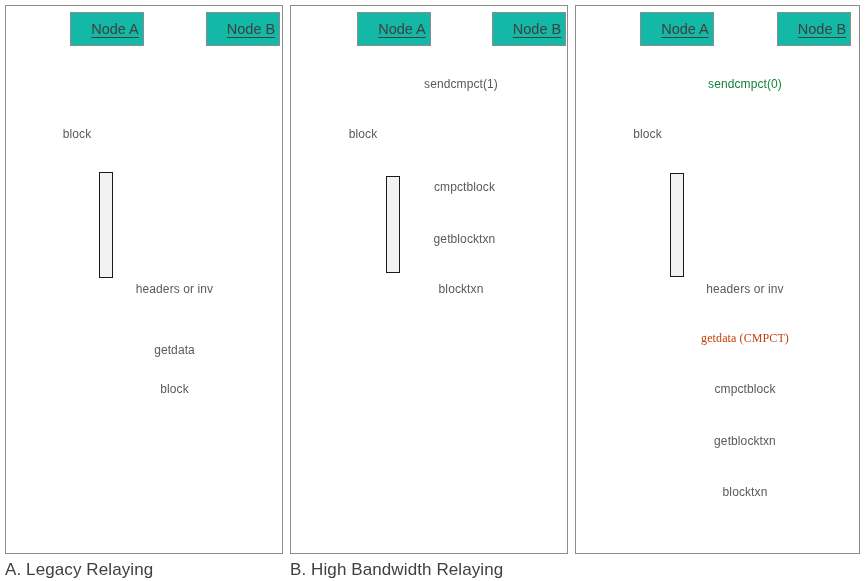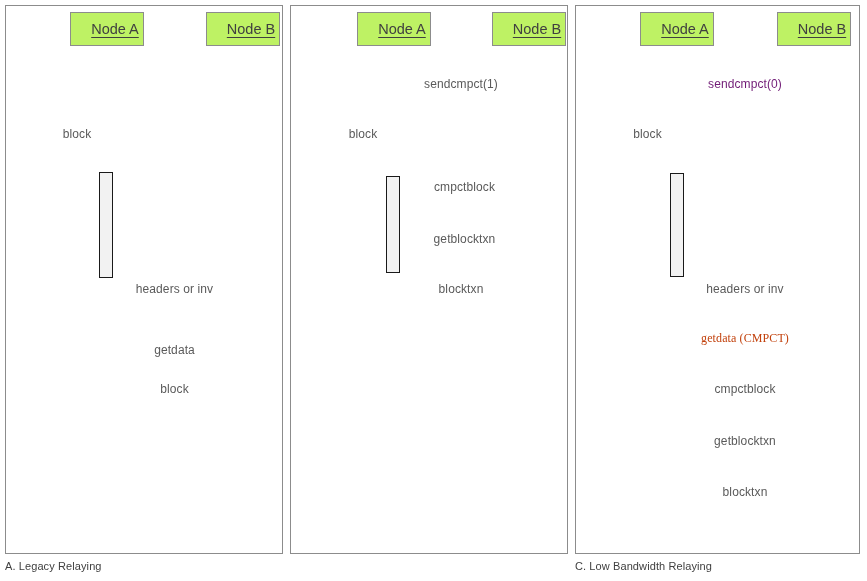--- a/index.html
+++ b/index.html
@@ -22,37 +22,37 @@
     height: 581px;
   }
   .panel {
     position: absolute;
     box-sizing: border-box;
     border: 1px solid #8c8c8c;
     background: #ffffff;
   }
   .caption {
     position: absolute;
-    font-size: 11px;
+    font-size: 17px;
     color: #404040;
     white-space: nowrap;
     letter-spacing: 0.1px;
   }
   .svg-layer {
     position: absolute;
     left: 0; top: 0;
     width: 867px;
     height: 581px;
     pointer-events: none;
   }
   .node-box {
     position: absolute;
     box-sizing: border-box;
     border: 1px solid #8c8c8c;
-    background: #bef264;
+    background: #14b8a6;
     display: flex;
     align-items: center;
     justify-content: center;
     padding-left: 16px;
   }
   .node-label {
     font-size: 14.5px;
     color: #404040;
     text-decoration: underline;
     text-underline-offset: 3px;
@@ -124,41 +124,41 @@
     </div>
     <div class="node-box" style="left: 206px; top: 12px; width: 74px; height: 34px; border-color: rgb(140, 140, 140);">
       <span class="node-label" style="color: rgb(64, 64, 64);">Node B</span>
     </div>
     <div class="activation" style="left: 99px; top: 172px; width: 14px; height: 106px; background: rgb(242, 242, 242); border-color: rgb(26, 26, 26);"></div>
     <div class="msg-label" style="left: 77px; top: 141px; color: rgb(90, 90, 90);">block</div>
     <div class="msg-label" style="left: 174.5px; top: 296px; color: rgb(90, 90, 90);">headers or inv</div>
     <div class="msg-label" style="left: 174.5px; top: 345px; color: rgb(90, 90, 90); margin-top: 12px;">getdata</div>
     <div class="msg-label" style="left: 174.5px; top: 396px; color: rgb(90, 90, 90);">block</div>
     <div class="panel" style="left: 290px; top: 5px; width: 278px; height: 549px; border-color: rgb(140, 140, 140);"></div>
+    <div class="caption" style="left: 290px; top: 560px; color: rgb(64, 64, 64);">B. High Bandwidth Relaying</div>
     <div class="node-box" style="left: 357px; top: 12px; width: 74px; height: 34px; border-color: rgb(140, 140, 140);">
       <span class="node-label" style="color: rgb(64, 64, 64);">Node A</span>
     </div>
     <div class="node-box" style="left: 492px; top: 12px; width: 74px; height: 34px; border-color: rgb(140, 140, 140);">
       <span class="node-label" style="color: rgb(64, 64, 64);">Node B</span>
     </div>
     <div class="activation" style="left: 386px; top: 176px; width: 14px; height: 97px; background: rgb(242, 242, 242); border-color: rgb(26, 26, 26);"></div>
     <div class="msg-label" style="left: 461px; top: 91px; color: rgb(90, 90, 90);">sendcmpct(1)</div>
     <div class="msg-label" style="left: 363px; top: 141px; color: rgb(90, 90, 90);">block</div>
     <div class="msg-label" style="left: 464.5px; top: 194px; color: rgb(90, 90, 90);">cmpctblock</div>
     <div class="msg-label" style="left: 464.5px; top: 246px; color: rgb(90, 90, 90);">getblocktxn</div>
     <div class="msg-label" style="left: 461px; top: 296px; color: rgb(90, 90, 90);">blocktxn</div>
     <div class="panel" style="left: 575px; top: 5px; width: 285px; height: 549px; border-color: rgb(140, 140, 140);"></div>
-    <div class="caption" style="left: 575px; top: 560px; color: rgb(64, 64, 64);">C. Low Bandwidth Relaying</div>
     <div class="node-box" style="left: 640px; top: 12px; width: 74px; height: 34px; border-color: rgb(140, 140, 140);">
       <span class="node-label" style="color: rgb(64, 64, 64);">Node A</span>
     </div>
     <div class="node-box" style="left: 777px; top: 12px; width: 74px; height: 34px; border-color: rgb(140, 140, 140);">
       <span class="node-label" style="color: rgb(64, 64, 64);">Node B</span>
     </div>
     <div class="activation" style="left: 670px; top: 173px; width: 14px; height: 104px; background: rgb(242, 242, 242); border-color: rgb(26, 26, 26);"></div>
-    <div class="msg-label" style="left: 745px; top: 91px; color: #701a75;">sendcmpct(0)</div>
+    <div class="msg-label" style="left: 745px; top: 91px; color: #15803d;">sendcmpct(0)</div>
     <div class="msg-label" style="left: 647.5px; top: 141px; color: rgb(90, 90, 90);">block</div>
     <div class="msg-label" style="left: 745px; top: 296px; color: rgb(90, 90, 90);">headers or inv</div>
     <div class="msg-label" style="left: 745px; top: 346px; color: #c2410c; font-family: Liberation Serif, serif;">getdata (CMPCT)</div>
     <div class="msg-label" style="left: 745px; top: 396px; color: rgb(90, 90, 90);">cmpctblock</div>
     <div class="msg-label" style="left: 745px; top: 448px; color: rgb(90, 90, 90);">getblocktxn</div>
     <div class="msg-label" style="left: 745px; top: 499px; color: rgb(90, 90, 90);">blocktxn</div>
   </div>
 
 </body></html>

